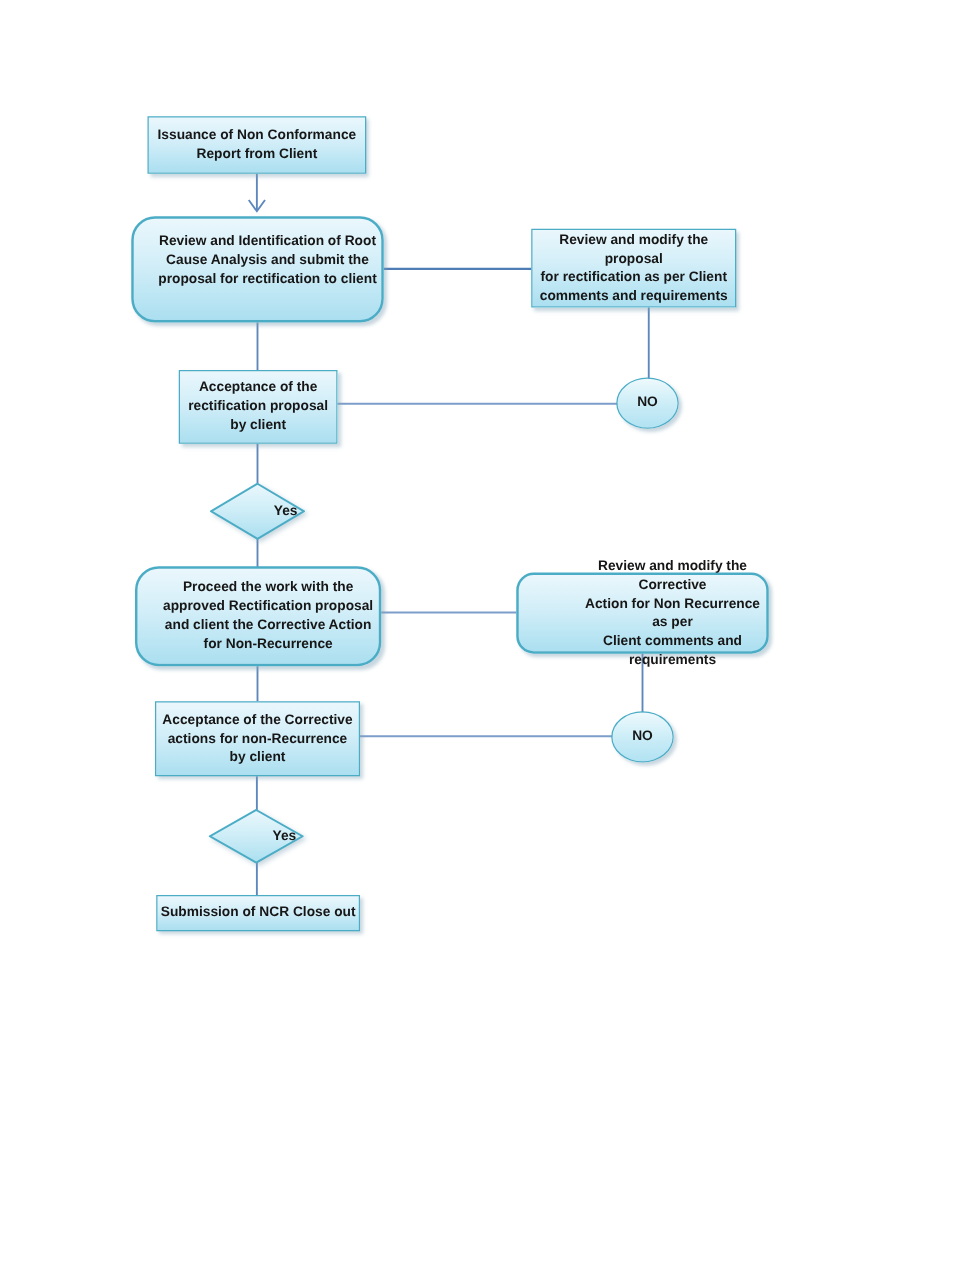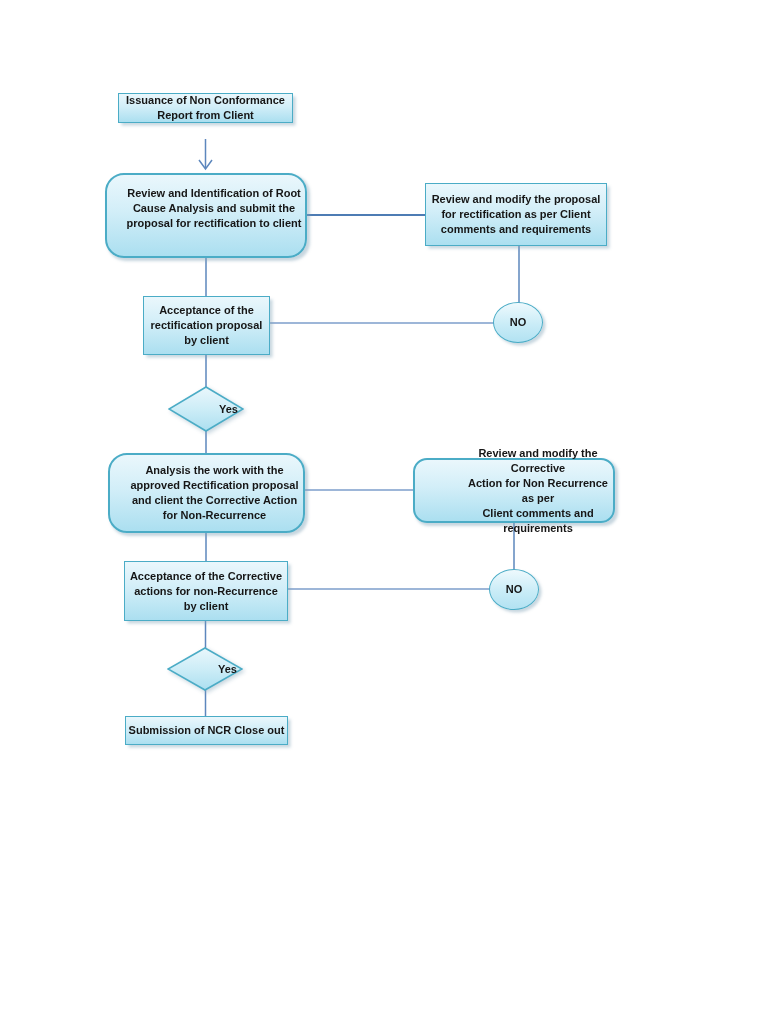--- a/index.html
+++ b/index.html
@@ -104,32 +104,32 @@
 
     <line x1="288" y1="589" x2="490" y2="589" stroke="#7d9ecb" stroke-width="1.5"></line>
 
     <line x1="206" y1="533" x2="206" y2="561" stroke="#5d87bd" stroke-width="1.5"></line>
 
     <line x1="205.5" y1="621" x2="205.5" y2="649" stroke="#5d87bd" stroke-width="1.5"></line>
 
     <line x1="205.5" y1="689" x2="205.5" y2="716" stroke="#5d87bd" stroke-width="1.5"></line>
   </svg>
 
-  <div class="node" style="left:118px; top:93px; width:175px; height:30px;align-items:flex-end;">
+  <div class="node" style="left:118px; top:93px; width:175px; height:46px;align-items:flex-end;">
     <span class="ln">Issuance of Non Conformance</span>
     <span class="ln">Report from Client</span>
   </div>
 
   <div class="node rounded top-align" style="left:105px; top:173px; width:202px; height:85px;">
     <span class="ln">Review and Identification of Root</span>
     <span class="ln">Cause Analysis and submit the</span>
     <span class="ln">proposal for rectification to client</span>
   </div>
 
-  <div class="node" style="left:425px; top:183px; width:182px; height:63px;">
+  <div class="node" style="left:425px; top:183px; width:164px; height:63px;">
     <span class="ln">Review and modify the proposal</span>
     <span class="ln">for rectification as per Client</span>
     <span class="ln">comments and requirements</span>
   </div>
 
   <div class="node" style="left:143px; top:296px; width:127px; height:59px;">
     <span class="ln">Acceptance of the</span>
     <span class="ln">rectification proposal</span>
     <span class="ln">by client</span>
   </div>
@@ -146,21 +146,21 @@
           <stop offset="0.5" stop-color="#cdedf7"></stop>
           <stop offset="1" stop-color="#abdff0"></stop>
         </linearGradient>
       </defs>
       <polygon points="38,1 75,23 38,45 1,23" fill="url(#dg1)" stroke="#4bacc6" stroke-width="1.6"></polygon>
     </svg>
     <span class="dlabel">Yes</span>
   </div>
 
   <div class="node rounded" style="left:108px; top:453px; width:197px; height:80px;">
-    <span class="ln">Analysis the work with the</span>
+    <span class="ln">Proceed the work with the</span>
     <span class="ln">approved Rectification proposal</span>
     <span class="ln">and client the Corrective Action</span>
     <span class="ln">for Non-Recurrence</span>
   </div>
 
   <div class="node rounded-sm" style="left:413px; top:458px; width:202px; height:65px;">
     <span class="ln">Review and modify the Corrective</span>
     <span class="ln">Action for Non Recurrence as per</span>
     <span class="ln">Client comments and requirements</span>
   </div>

